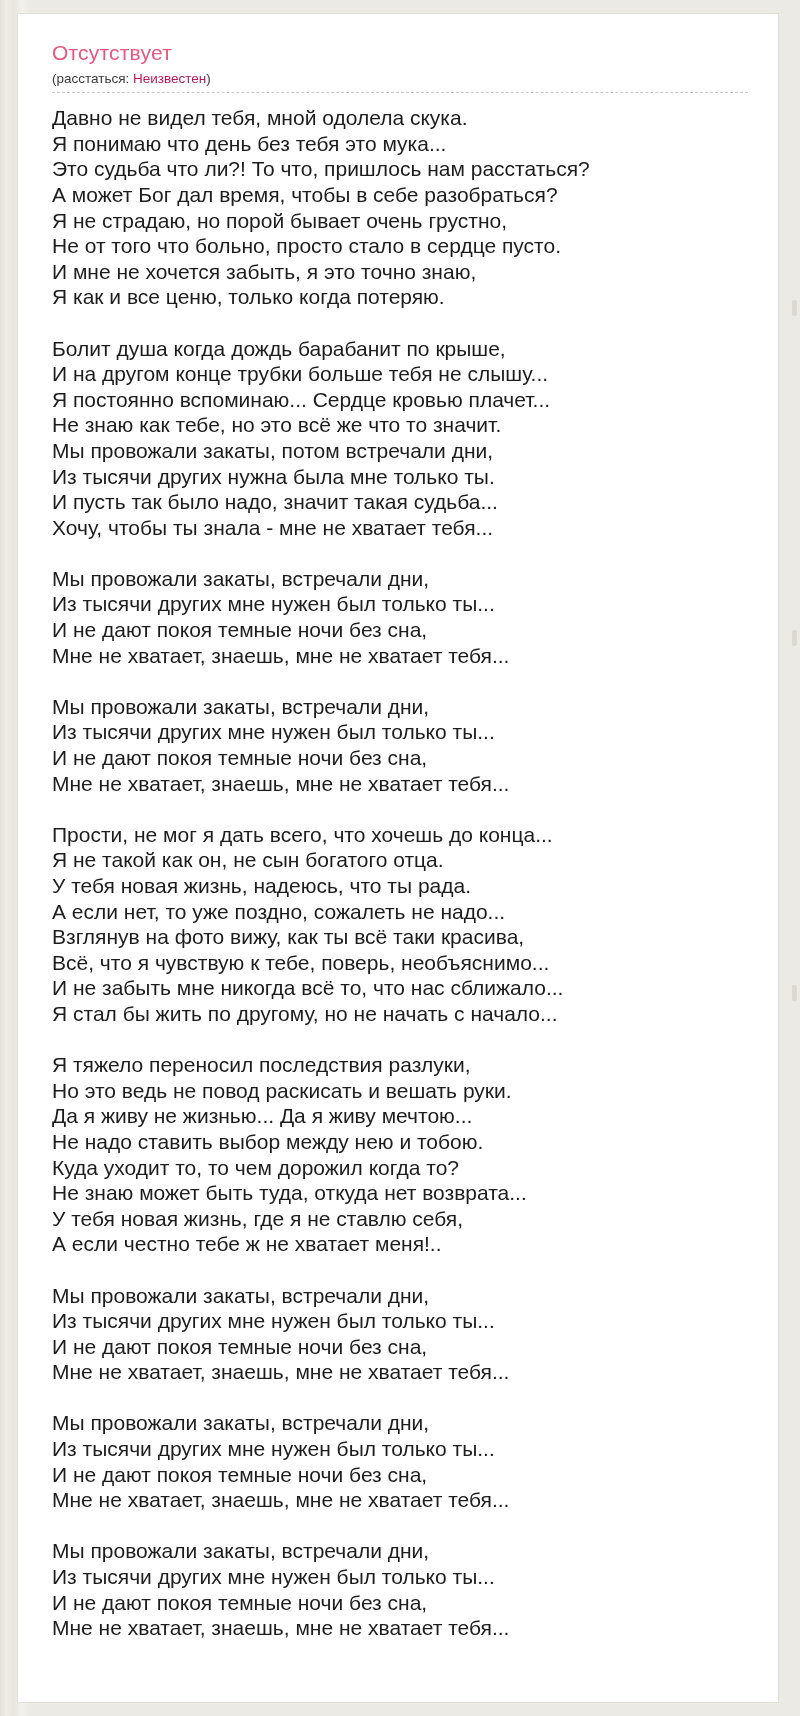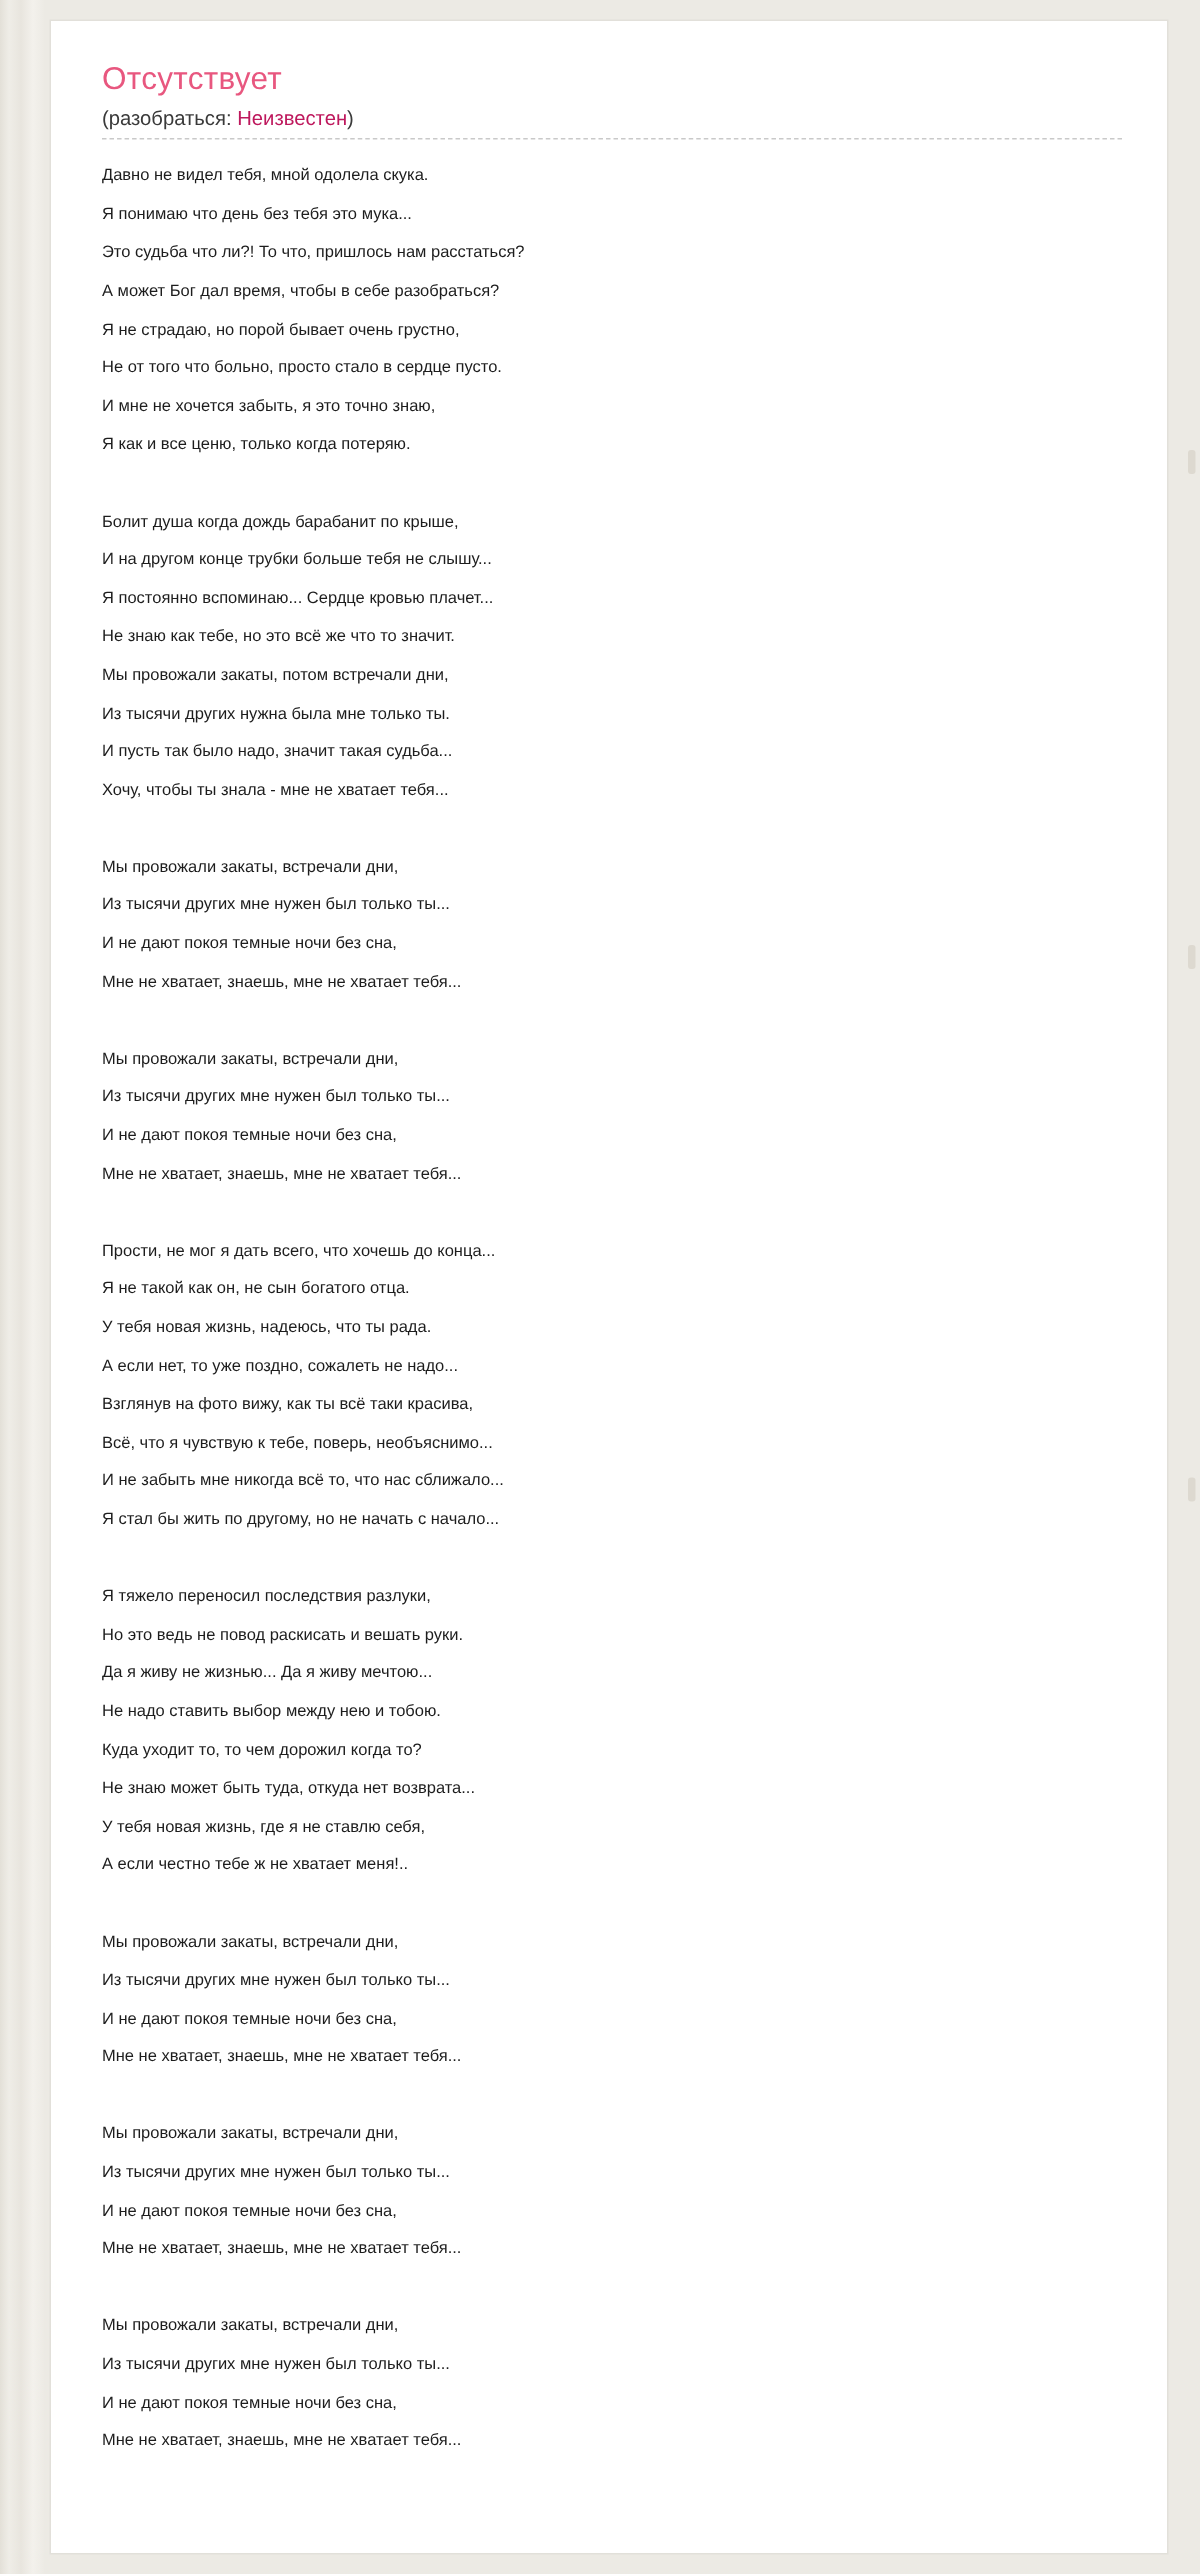--- a/index.html
+++ b/index.html
@@ -10,21 +10,21 @@
     width: 800px;
     min-height: 1716px;
     background: #eceae4;
     font-family: "Liberation Sans", sans-serif;
   }
   .page {
     position: relative;
     width: 800px;
     min-height: 1716px;
     box-sizing: border-box;
-    padding: 14px 22px 14px 34px;
+    padding: 14px 22px 14px 18px;
     background:
       linear-gradient(90deg,#e3e0d8 0px,#efedE7 6px,#e8e5de 14px,#f3f1ec 22px,#eceae4 30px),
       #eceae4;
   }
   .sheet {
     position: relative;
     background: #ffffff;
     min-height: 1688px;
     box-sizing: border-box;
     padding: 26px 30px 40px 34px;
@@ -46,21 +46,21 @@
   .artist-line .artist-link {
     color: #be185d;
     text-decoration: none;
   }
   .divider {
     border: 0;
     border-top: 1px dashed #c9c9c9;
     margin: 4px 0 12px 0;
   }
   .lyrics {
-    font-size: 11px;
+    font-size: 21px;
     line-height: 25.6px;
     color: #1d1d1d;
     white-space: pre-wrap;
     margin: 0;
     font-family: "Liberation Sans", sans-serif;
   }
   .edge-mark {
     position: absolute;
     right: 3px;
     width: 5px;
@@ -76,21 +76,21 @@
 <body>
 
 <div class="page">
   <div class="edge-mark m1"></div>
   <div class="edge-mark m2"></div>
   <div class="edge-mark m3"></div>
 
   <div class="sheet">
     <h1 class="song-title">Отсутствует</h1>
 
-    <div class="artist-line"><span>(разобраться: </span><a class="artist-link" href="#">Неизвестен</a><span>)</span></div>
+    <div class="artist-line"><span>(расстаться: </span><a class="artist-link" href="#">Неизвестен</a><span>)</span></div>
 
     <hr class="divider">
 
     <div class="lyrics">Давно не видел тебя, мной одолела скука.
 Я понимаю что день без тебя это мука...
 Это судьба что ли?! То что, пришлось нам расстаться?
 А может Бог дал время, чтобы в себе разобраться?
 Я не страдаю, но порой бывает очень грустно,
 Не от того что больно, просто стало в сердце пусто.
 И мне не хочется забыть, я это точно знаю,

